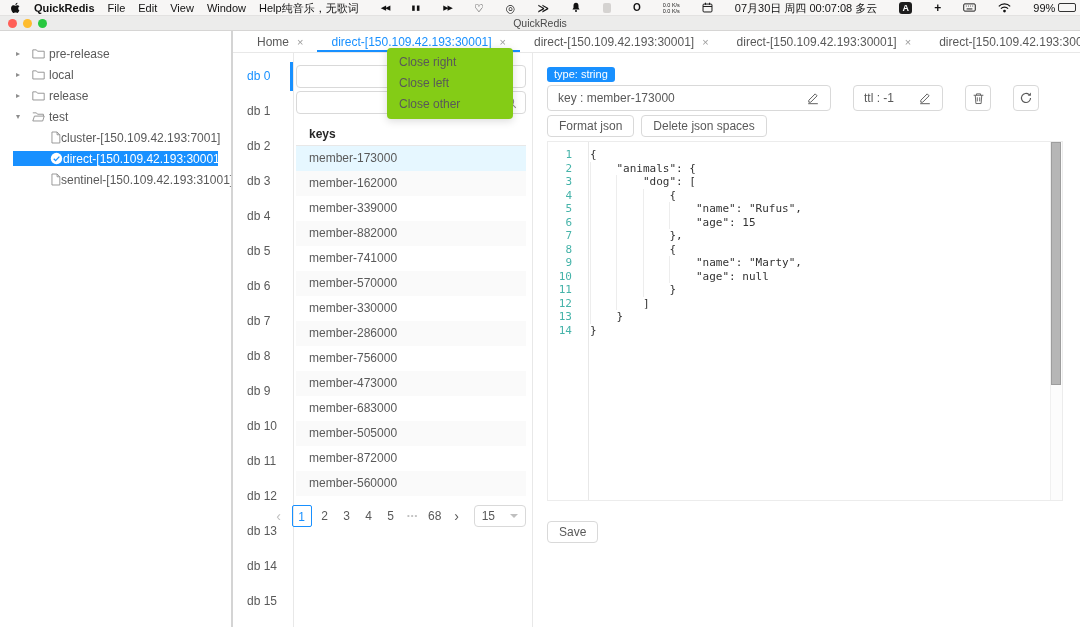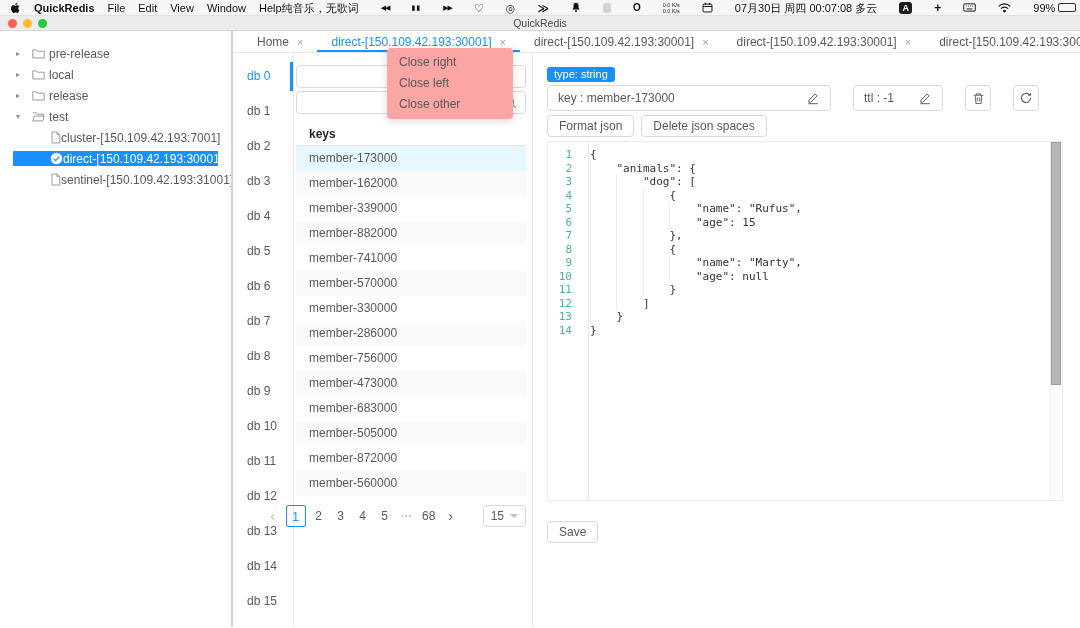--- a/index.html
+++ b/index.html
@@ -68,21 +68,21 @@
   .krow{height:25px;line-height:25px;padding-left:13px;font-size:12px;color:#595959;white-space:nowrap}
   .krow:nth-child(even){background:#fafafa}
   .krow.sel{background:#e6f7ff}
   .pag{display:flex;align-items:center;justify-content:flex-end;margin-top:9px;font-size:12px;color:#595959}
   .pg{min-width:18px;height:22px;line-height:22px;text-align:center;margin:0 2px}
   .pg.arrow{color:#bfbfbf;font-size:14px}
   .pg.arrow.on{color:#595959}
   .pg.active{border:1px solid #1890ff;border-radius:2px;color:#1890ff;min-width:20px}
   .pg.dots{color:#bfbfbf;font-size:8px;letter-spacing:1px}
   .pg-sel{border:1px solid #d9d9d9;border-radius:4px;height:22px;display:flex;align-items:center;
-    gap:6px;padding:0 7px;margin-left:21px;color:#595959}
+    gap:15px;padding:0 7px;margin-left:6px;color:#595959}
   .pg-caret{width:0;height:0;border-left:4px solid transparent;border-right:4px solid transparent;border-top:4px solid #bfbfbf}
   
   .valuecol{flex:1;border-left:1px solid #e8e8e8;padding:14px 17px 0 14px;display:flex;flex-direction:column;min-width:0}
   .badge{align-self:flex-start;background:#1890ff;color:#fff;font-size:11px;line-height:15px;padding:0 7px;border-radius:3px}
   .fieldrow{display:flex;gap:22px;align-items:flex-start;margin-top:3px;padding-right:24px}
   .finp{height:26px;border:1px solid #d9d9d9;border-radius:4px;display:flex;align-items:center;
     padding:0 10px;font-size:12px;color:#595959;background:#fff}
   .finp .grow{flex:1}
   .keyinp{flex:1}
   .ttlinp{width:90px;flex-shrink:0}
@@ -95,21 +95,21 @@
     font-family:"DejaVu Sans Mono","Liberation Mono",monospace;font-size:11px;padding-top:6px}
   .editor::before{content:'';position:absolute;left:40px;top:0;bottom:0;width:1px;background:#e8e8e8}
   .cm-line{display:flex;height:13.5px;line-height:13.5px}
   .cm-gutter{width:33px;flex-shrink:0;text-align:right;padding-right:9px;color:#45b3a9}
   .cm-code{margin-left:9px;white-space:pre;color:#333}
   .cm-guide{display:inline-block;width:4ch;height:13.5px;border-left:1px solid #ededed;vertical-align:top}
   .sb-track{position:absolute;top:0;right:0;bottom:0;width:12px;background:#fcfcfc;border-left:1px solid #f0f0f0}
   .sb-thumb{position:absolute;top:0;right:1px;width:10px;height:68%;background:#b6b6b6;border:1px solid #9d9d9d}
   .saverow{margin-top:20px}
   
-  .ctxmenu{position:absolute;left:387px;top:48px;width:126px;background:#fca5a5;border-radius:4px;z-index:50;
+  .ctxmenu{position:absolute;left:387px;top:48px;width:126px;background:#84cc16;border-radius:4px;z-index:50;
     box-shadow:0 2px 8px rgba(0,0,0,.15);padding:4px 0}
   .ctx-item{height:21px;line-height:21px;padding:0 12px;font-size:12px;color:#595959;white-space:nowrap}
   svg{display:block}
 </style>
 </head>
 <body>
 
 <div class="menubar">
   <div class="mb-left">
     <span class="mi">

